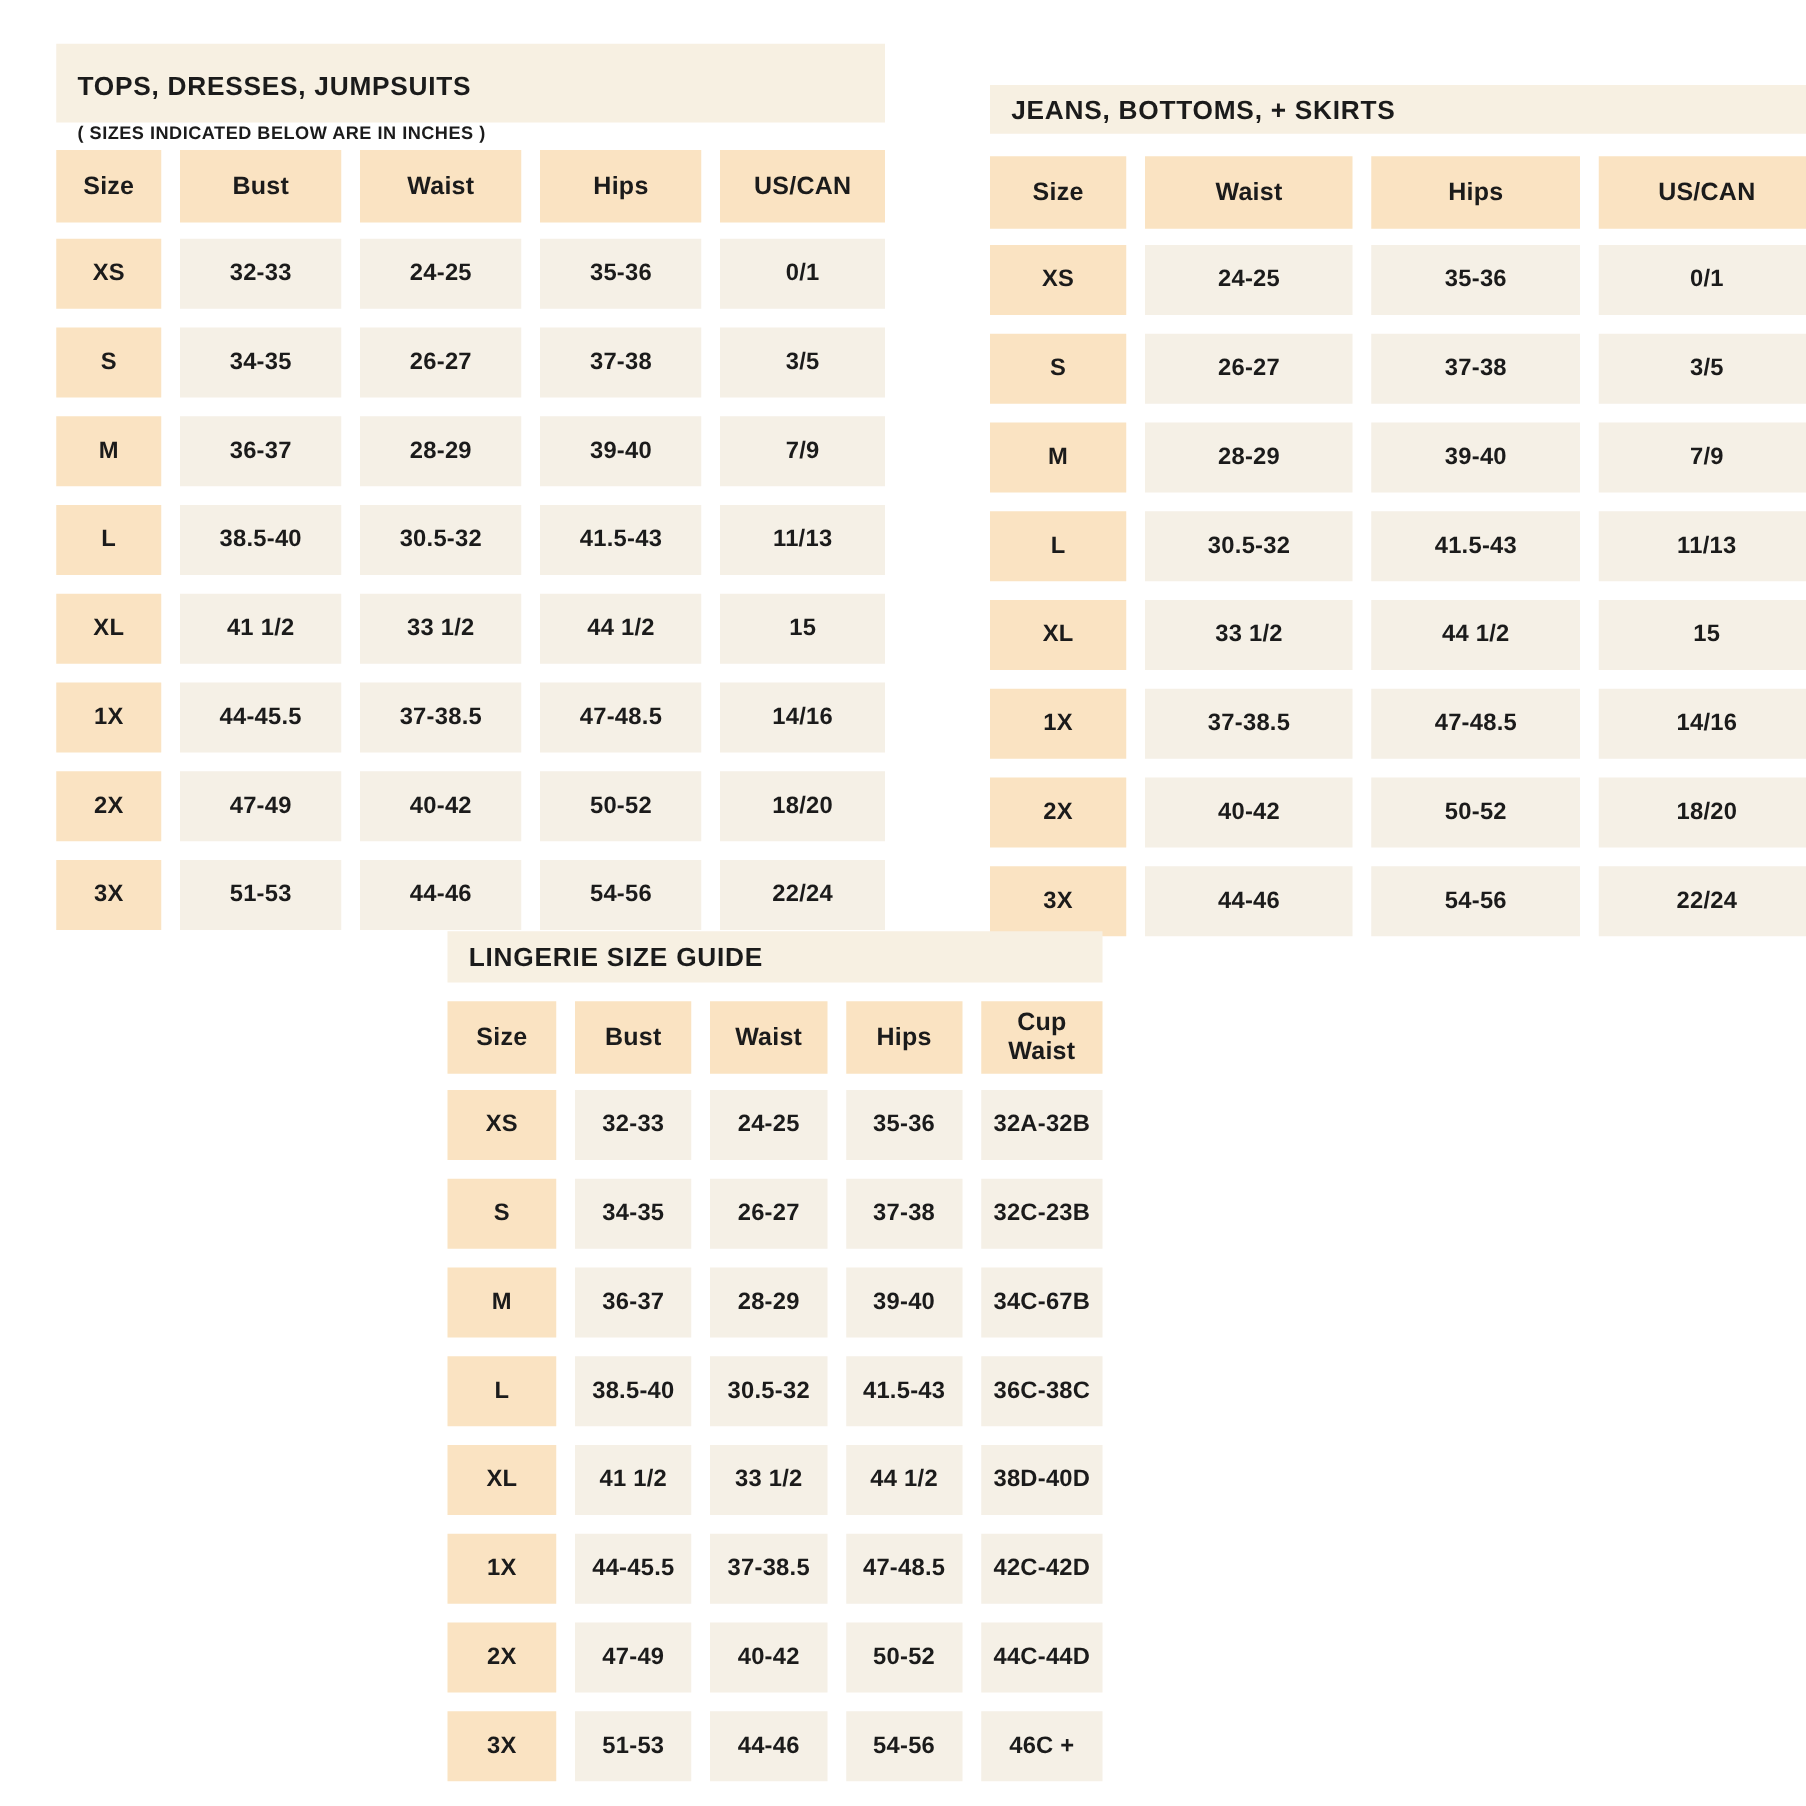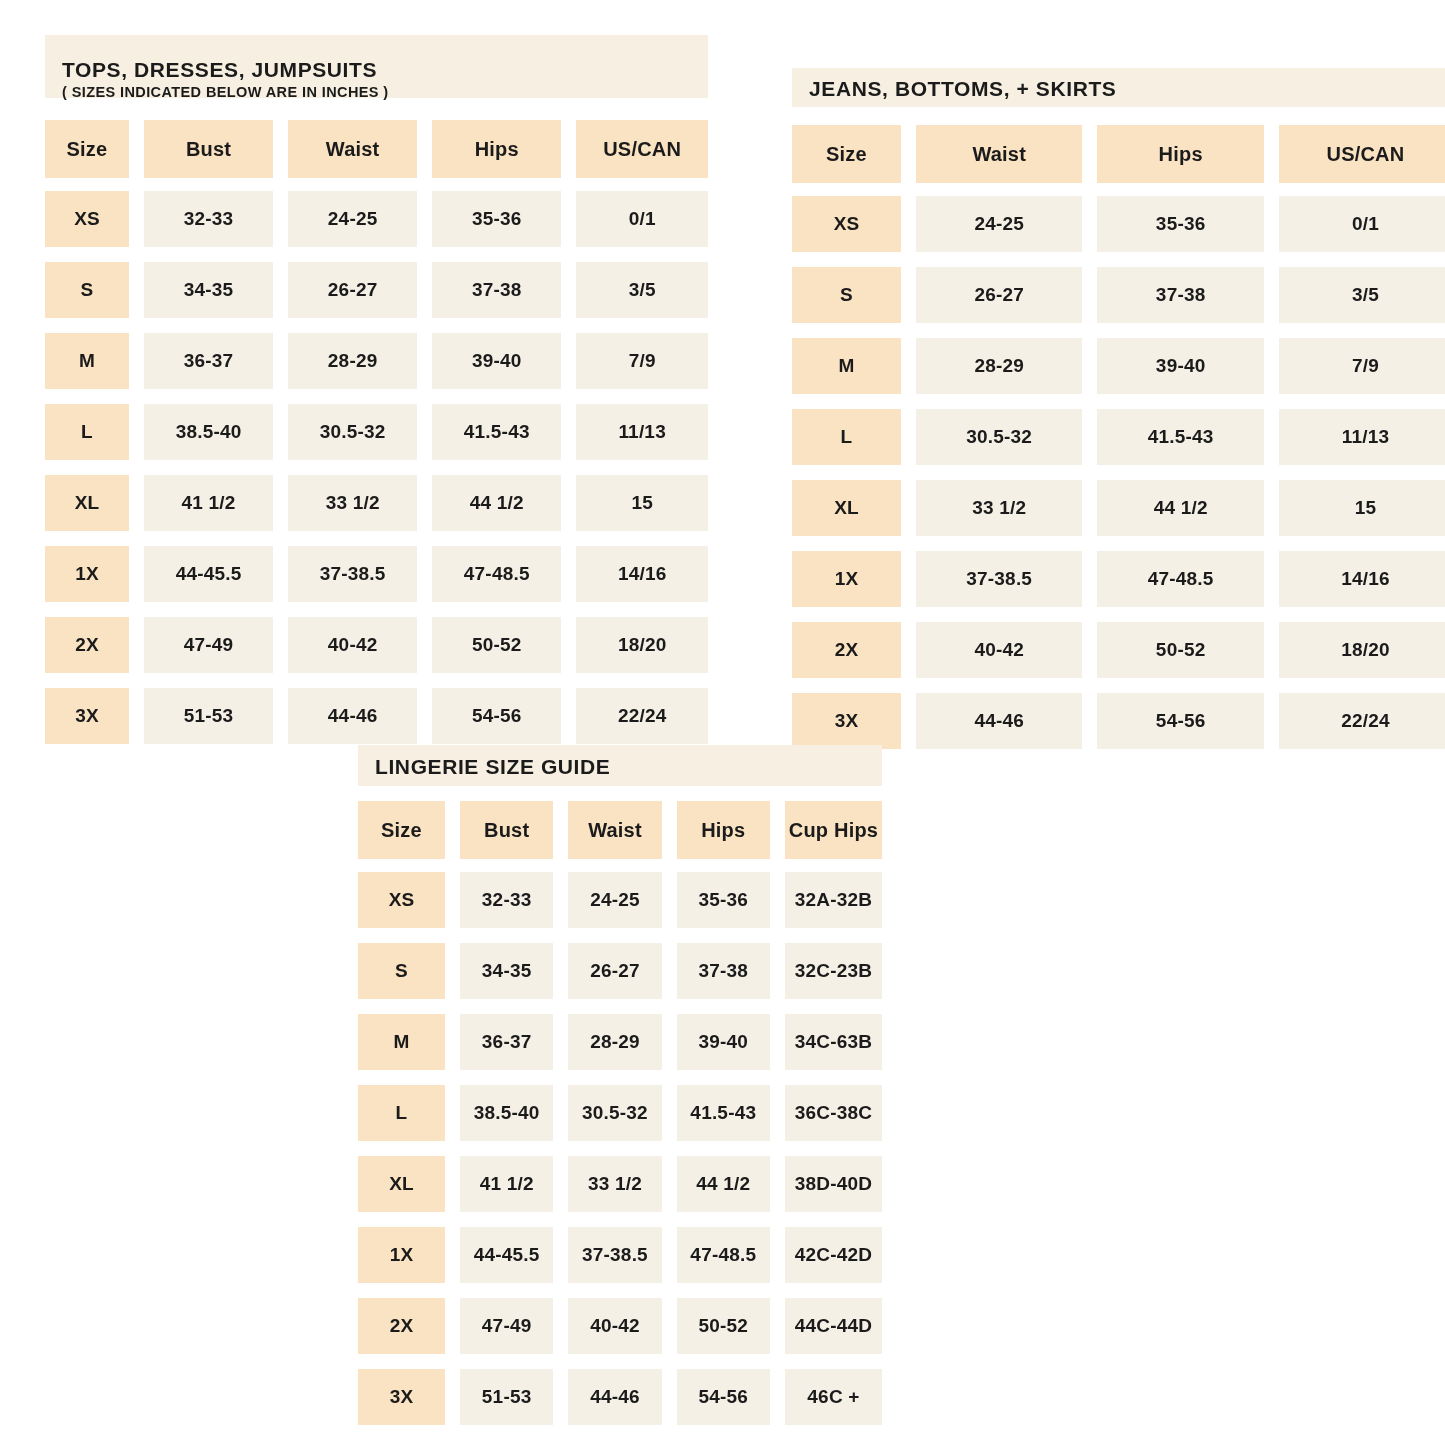--- a/index.html
+++ b/index.html
@@ -37,21 +37,21 @@
     font-weight: bold;
     font-size: 21px;
     letter-spacing: 0.6px;
     line-height: 1.15;
     white-space: nowrap;
   }
   .subtitle {
     font-weight: bold;
     font-size: 14.5px;
     letter-spacing: 0.4px;
-    margin-top: 2px;
+    margin-top: 17px;
     white-space: nowrap;
   }
 
   .grid {
     display: grid;
     column-gap: 13px;
     row-gap: 12px;
     grid-auto-rows: 56px;
     gap: 15px;
   }
@@ -181,36 +181,36 @@
 
 <div class="table-block" id="lingerie">
   <div class="title-bar">
     <div class="title">LINGERIE SIZE GUIDE</div>
   </div>
   <div class="grid">
       <div class="cell head">Size</div>
       <div class="cell head">Bust</div>
       <div class="cell head">Waist</div>
       <div class="cell head">Hips</div>
-      <div class="cell head">Cup Hips</div>
+      <div class="cell head">Cup Waist</div>
       <div class="cell size">XS</div>
       <div class="cell val">32-33</div>
       <div class="cell val">24-25</div>
       <div class="cell val">35-36</div>
       <div class="cell val">32A-32B</div>
       <div class="cell size">S</div>
       <div class="cell val">34-35</div>
       <div class="cell val">26-27</div>
       <div class="cell val">37-38</div>
       <div class="cell val">32C-23B</div>
       <div class="cell size">M</div>
       <div class="cell val">36-37</div>
       <div class="cell val">28-29</div>
       <div class="cell val">39-40</div>
-      <div class="cell val">34C-63B</div>
+      <div class="cell val">34C-67B</div>
       <div class="cell size">L</div>
       <div class="cell val">38.5-40</div>
       <div class="cell val">30.5-32</div>
       <div class="cell val">41.5-43</div>
       <div class="cell val">36C-38C</div>
       <div class="cell size">XL</div>
       <div class="cell val">41 1/2</div>
       <div class="cell val">33 1/2</div>
       <div class="cell val">44 1/2</div>
       <div class="cell val">38D-40D</div>

